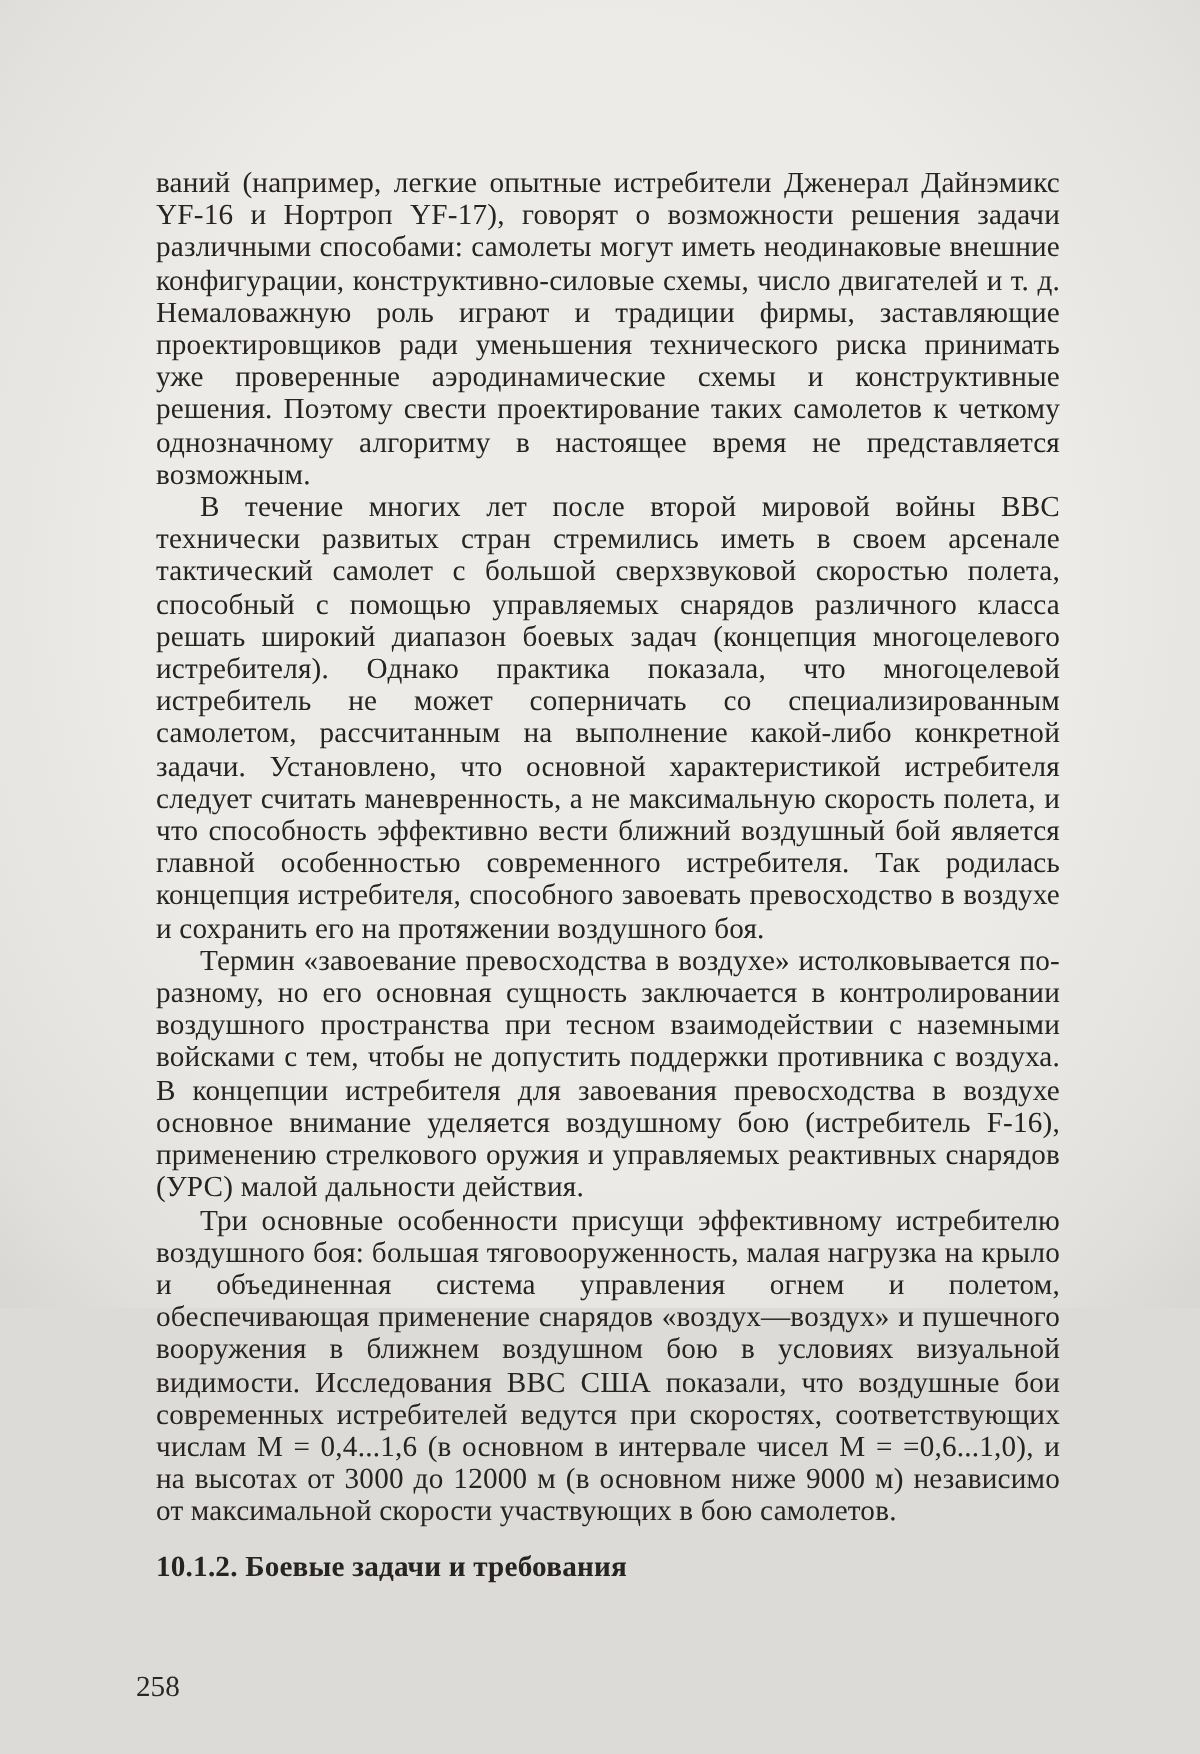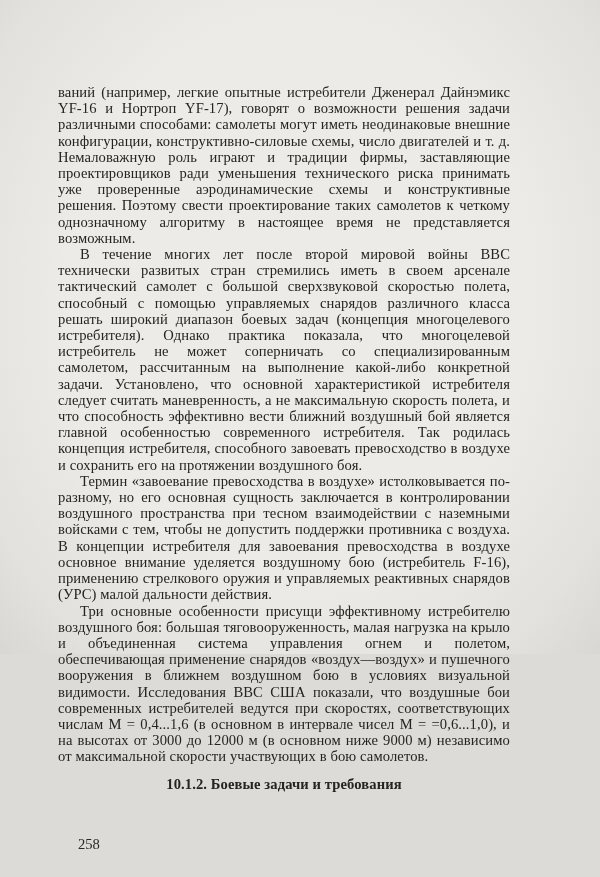--- a/index.html
+++ b/index.html
@@ -11,51 +11,51 @@
     height: 877px;
     overflow: hidden;
     background: #dcdbd7;
     font-family: "Liberation Serif", "DejaVu Serif", serif;
   }
   .page {
     position: relative;
     width: 600px;
     height: 654px;
     box-sizing: border-box;
-    padding: 84px 70px 0 58px;
+    padding: 84px 70px 0 78px;
     background: radial-gradient(ellipse at 50% 45%, #ecebe7 55%, #e2e1dd 85%, #d8d7d3 100%);
     color: #262320;
   }
   .text-block {
     width: 452px;
     font-size: 14.6px;
     line-height: 16.2px;
     text-align: justify;
     letter-spacing: 0.1px;
   }
   .para {
     margin: 0;
     text-indent: 22px;
   }
   .para.no-indent {
     text-indent: 0;
   }
   .heading {
     margin: 11px 0 9px 0;
     font-weight: bold;
-    text-align: center;
+    text-align: left;
     font-size: 14.6px;
     line-height: 17px;
   }
   .heading .h-line {
     display: block;
   }
   .page-number {
     position: absolute;
-    left: 78px;
+    left: 68px;
     top: 836px;
     font-size: 14.6px;
     color: #2a2724;
   }
 </style>
 </head>
 <body>
 
 <div class="page">
   <div class="text-block">

